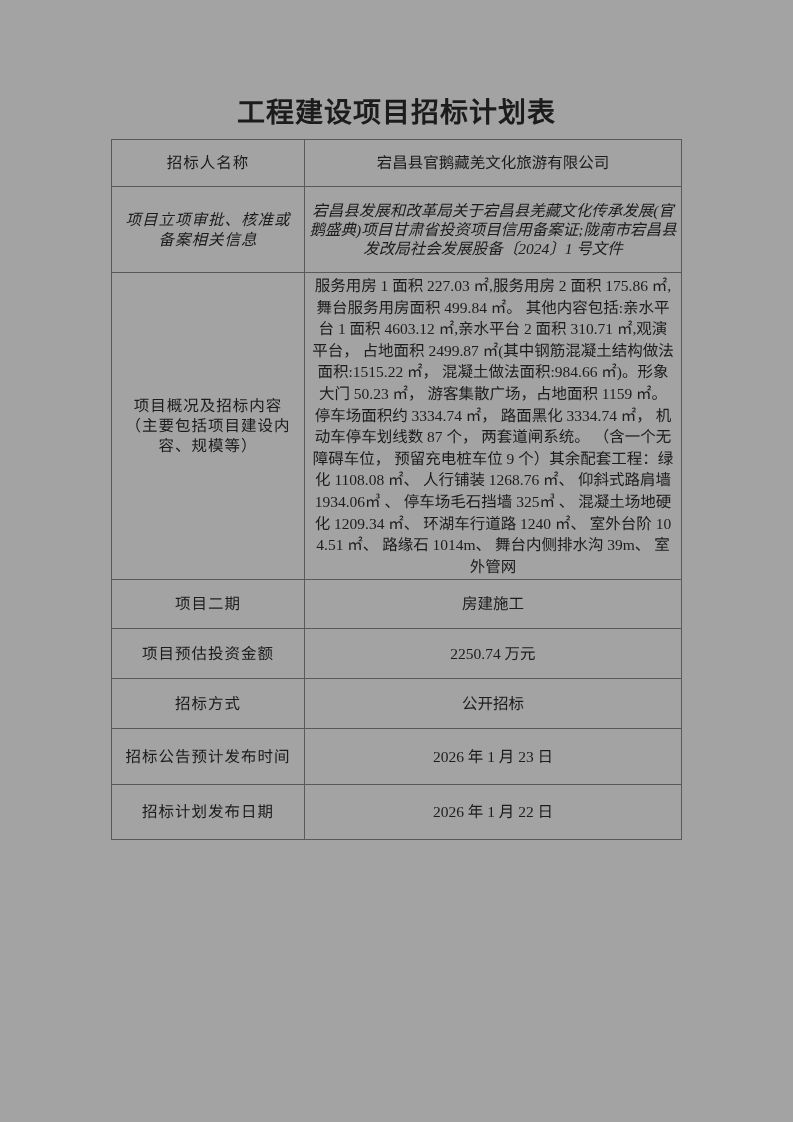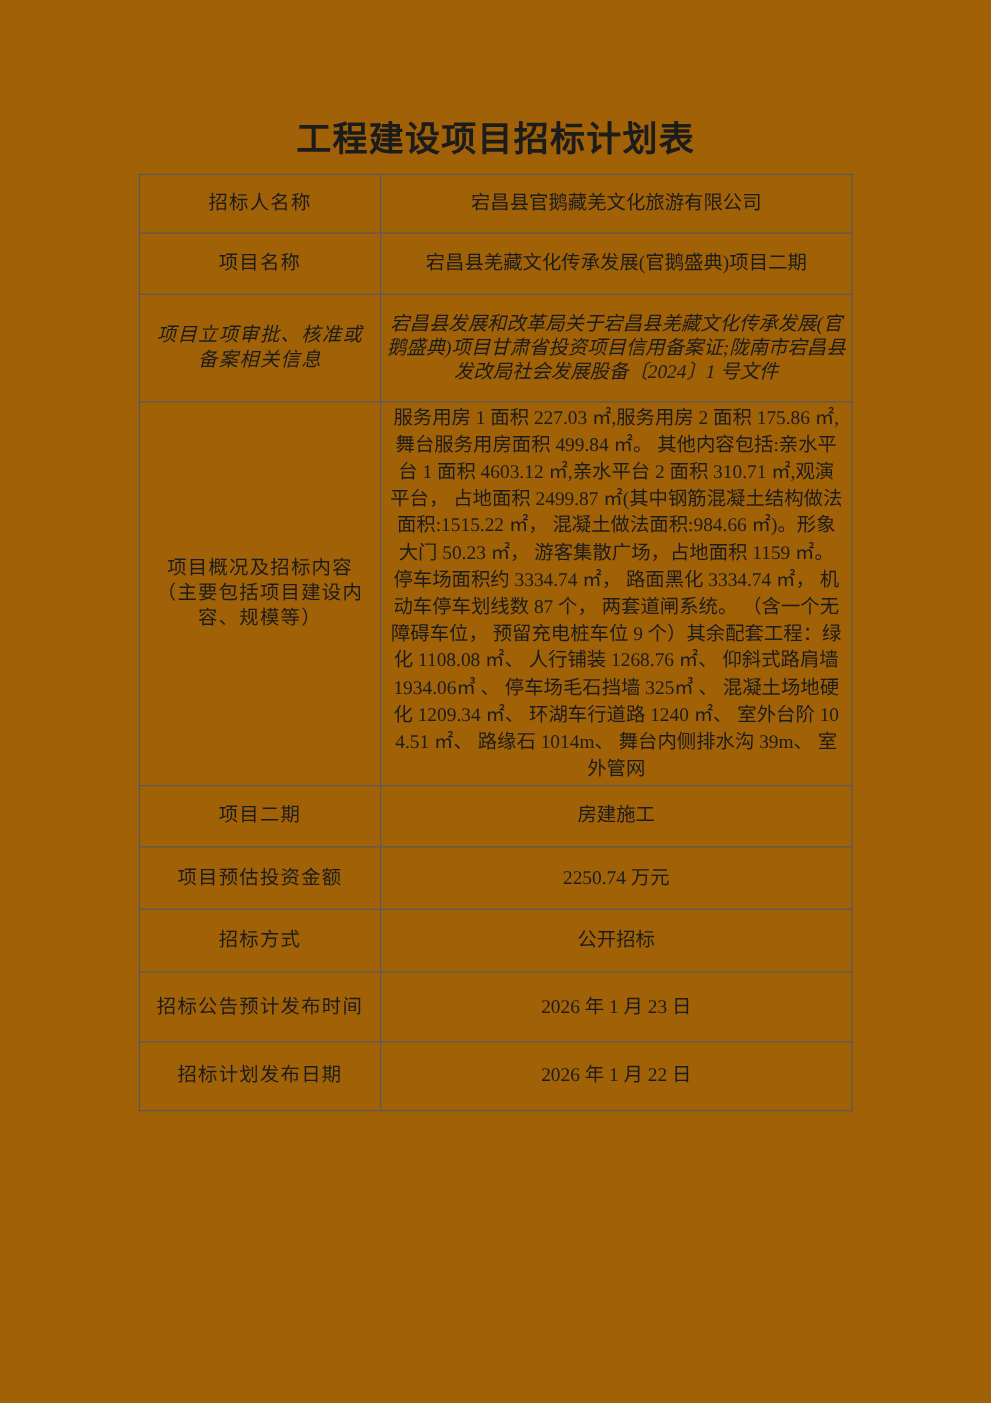--- a/index.html
+++ b/index.html
@@ -10,21 +10,21 @@
   body {
     width: 793px;
     height: 1122px;
     overflow: hidden;
     font-family: "Liberation Serif", "DejaVu Serif", serif;
     color: #1c1c1c;
   }
   .page {
     width: 793px;
     height: 1122px;
-    background: #a16207;
+    background: #a3a3a3;
     box-sizing: border-box;
   }
   .doc-title {
     margin: 0;
     padding-top: 96px;
     text-align: center;
     font-size: 28px;
     font-weight: 700;
     letter-spacing: 1px;
     line-height: 34px;
@@ -75,24 +75,20 @@
   <table class="bid-table">
     <colgroup>
         <col class="c1">
         <col class="c2">
       </colgroup>
     <tbody>
       <tr class="r1">
         <td class="label-cell">招标人名称</td>
         <td class="value-cell">宕昌县官鹅藏羌文化旅游有限公司</td>
       </tr>
-      <tr class="r2">
-        <td class="label-cell">项目名称</td>
-        <td class="value-cell">宕昌县羌藏文化传承发展(官鹅盛典)项目二期</td>
-      </tr>
       <tr class="r4">
         <td class="label-cell">项目立项审批、核准或备案相关信息</td>
         <td class="value-cell">宕昌县发展和改革局关于宕昌县羌藏文化传承发展(官鹅盛典)项目甘肃省投资项目信用备案证;陇南市宕昌县发改局社会发展股备〔2024〕1 号文件</td>
       </tr>
       <tr class="r5">
         <td class="label-cell">项目概况及招标内容（主要包括项目建设内容、规模等）</td>
         <td class="value-cell">服务用房 1 面积 227.03 ㎡,服务用房 2 面积 175.86 ㎡,舞台服务用房面积 499.84 ㎡。 其他内容包括:亲水平台 1 面积 4603.12 ㎡,亲水平台 2 面积 310.71 ㎡,观演平台， 占地面积 2499.87 ㎡(其中钢筋混凝土结构做法面积:1515.22 ㎡， 混凝土做法面积:984.66 ㎡)。形象大门 50.23 ㎡， 游客集散广场，占地面积 1159 ㎡。停车场面积约 3334.74 ㎡， 路面黑化 3334.74 ㎡， 机动车停车划线数 87 个， 两套道闸系统。 （含一个无障碍车位， 预留充电桩车位 9 个）其余配套工程：绿化 1108.08 ㎡、 人行铺装 1268.76 ㎡、 仰斜式路肩墙 1934.06㎥ 、 停车场毛石挡墙 325㎥ 、 混凝土场地硬化 1209.34 ㎡、 环湖车行道路 1240 ㎡、 室外台阶 104.51 ㎡、 路缘石 1014m、 舞台内侧排水沟 39m、 室外管网</td>
       </tr>
       <tr class="r6">
         <td class="label-cell">项目二期</td>

